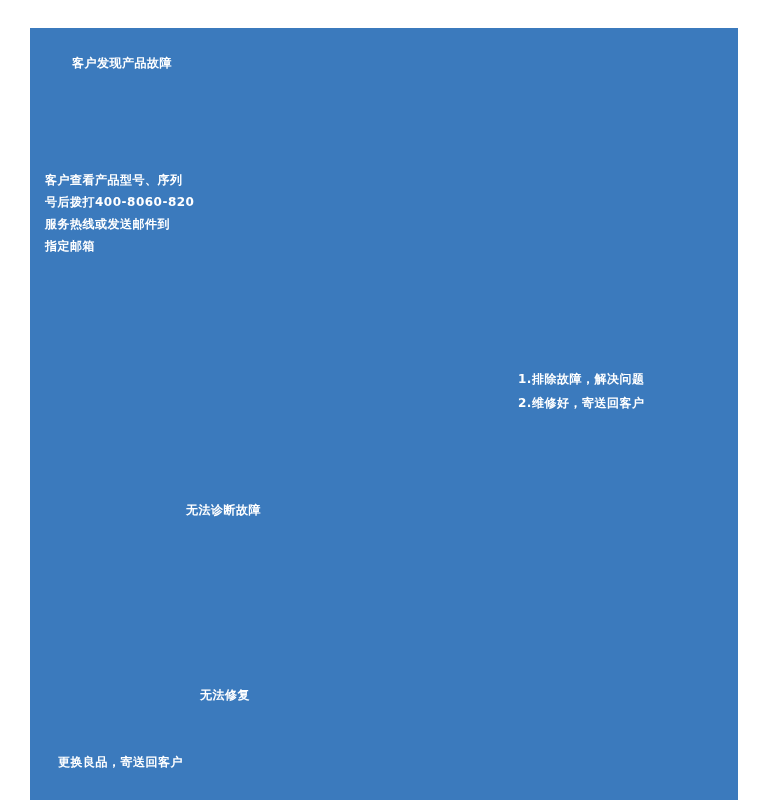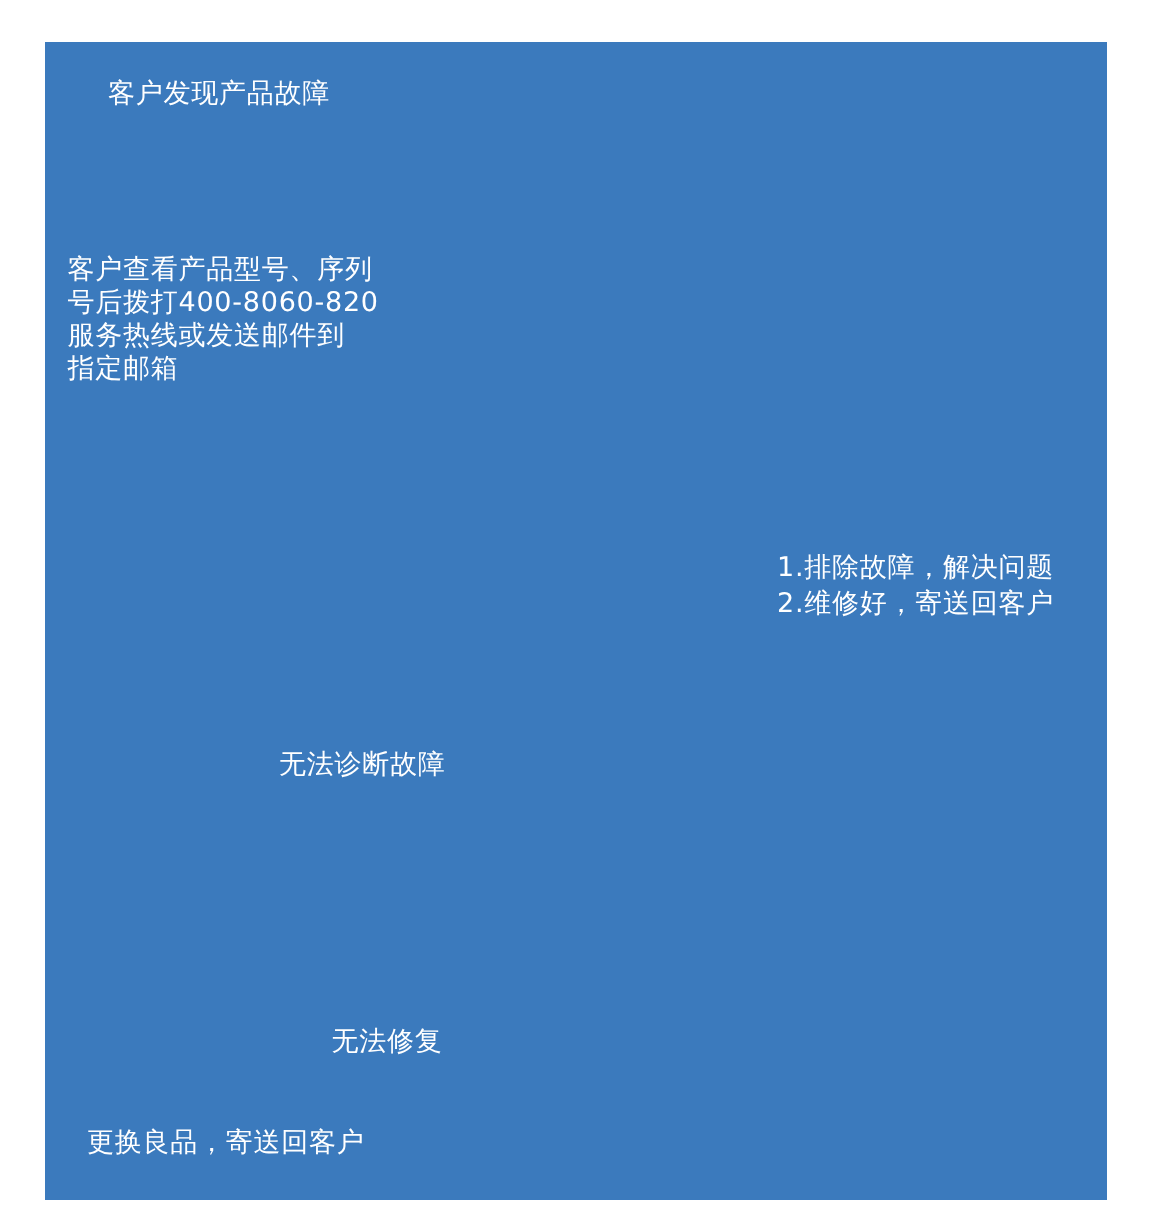--- a/index.html
+++ b/index.html
@@ -24,35 +24,35 @@
     left: 30px;
     top: 28px;
     width: 708px;
     height: 772px;
     background: var(--panel-blue, #3b7abd);
   }
 
   .node {
     position: absolute;
     color: var(--text-color, #ffffff);
-    font-size: 18px;
+    font-size: 12px;
     line-height: 22px;
     white-space: pre-line;
     letter-spacing: 0.5px;
-    font-weight: 400;
+    font-weight: 700;
   }
 
   
   .n-start          { left: 42px;  top: 24px; }
   .n-contact        { left: 15px;  top: 141px; }
   .n-diagnose       { left: 15px;  top: 321px; }
   .n-resolve        { left: 488px; top: 339px; line-height: 24px; }
   .n-cannot-diag    { left: 140px; top: 471px; margin-left: 16px; }
   .n-record         { left: 12px;  top: 518px; line-height: 23px; }
-  .n-cannot-repair  { left: 170px; top: 656px; margin-left: 21px; }
+  .n-cannot-repair  { left: 170px; top: 656px; }
   .n-replace        { left: 28px;  top: 704px; margin-top: 19px; }
 </style>
 </head>
 <body>
 
 <div class="canvas">
   <div class="panel">
 
     <div class="node n-start">客户发现产品故障</div>
 

